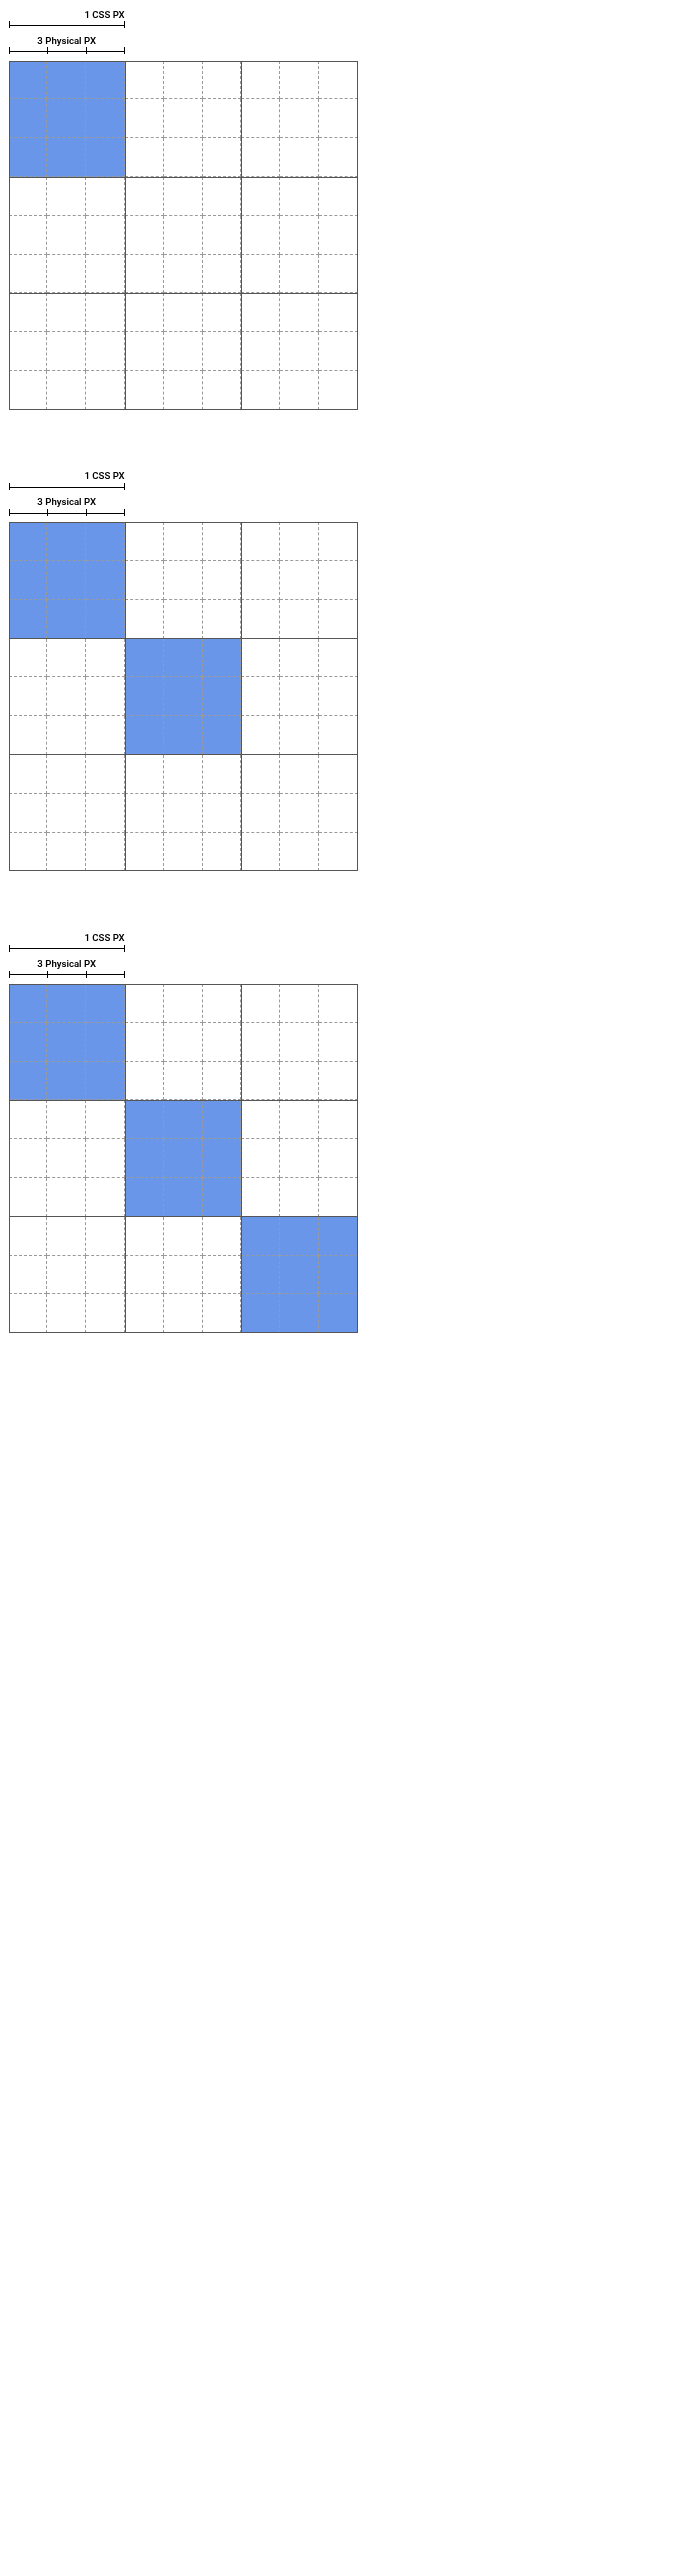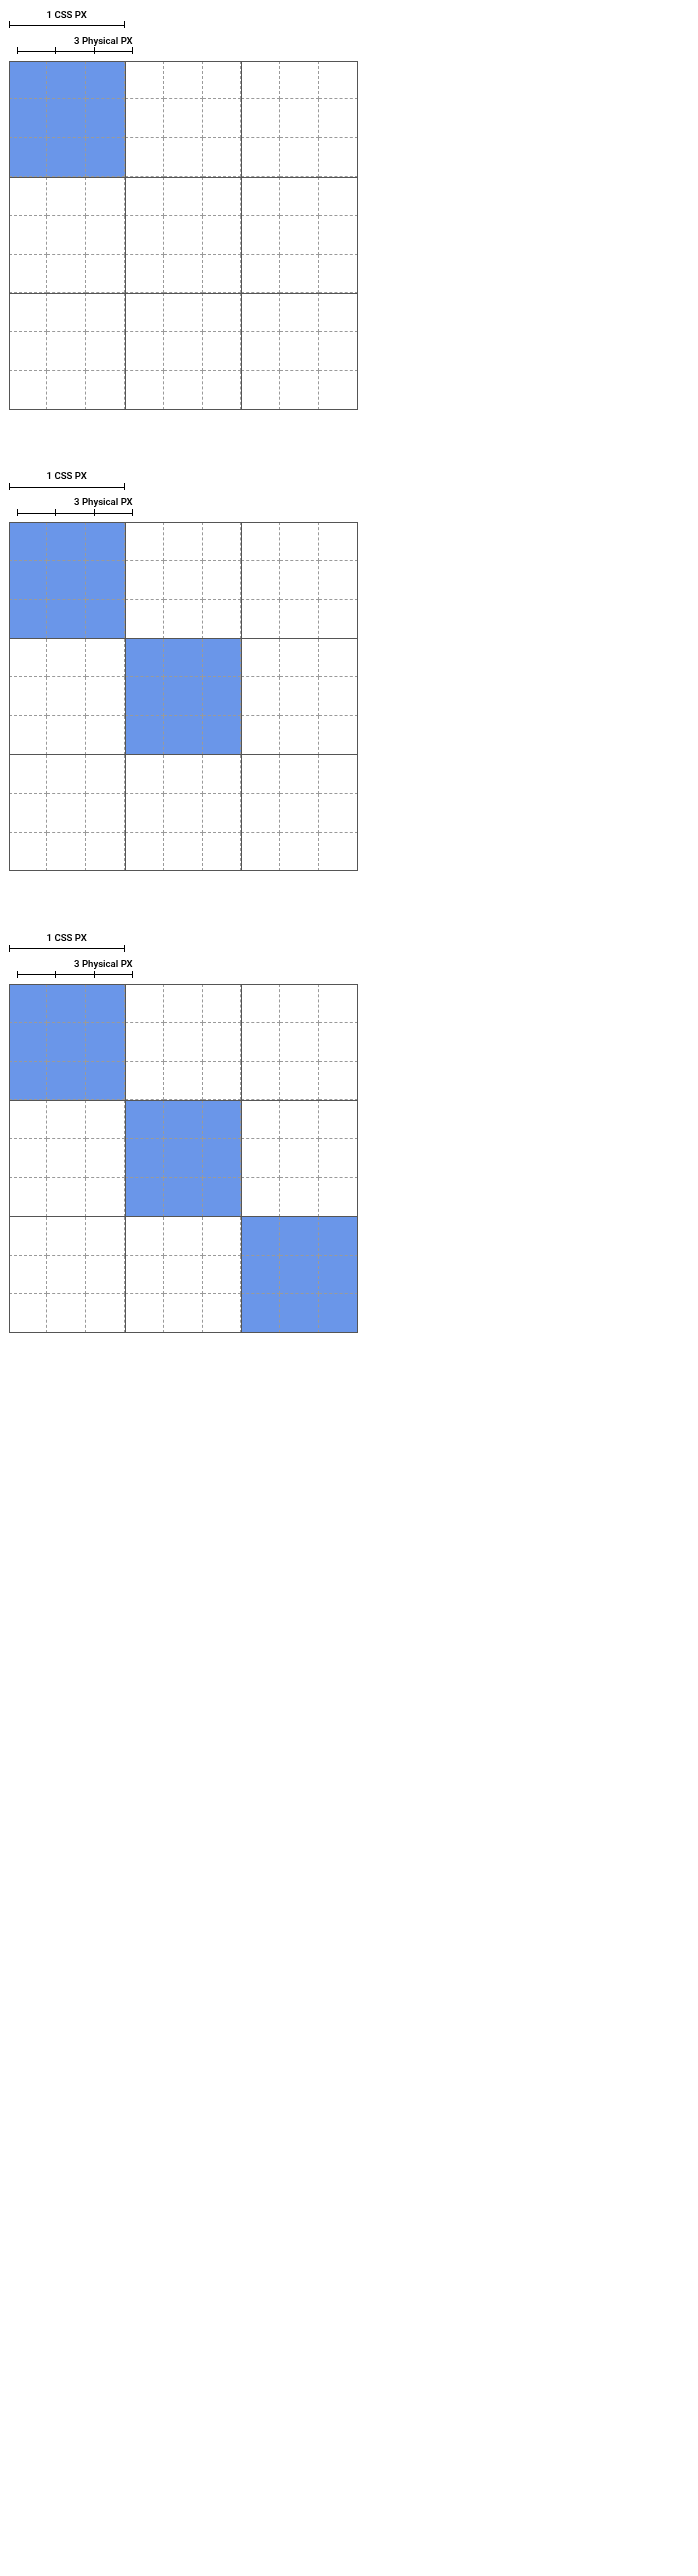--- a/index.html
+++ b/index.html
@@ -17,28 +17,28 @@
   .labels {
     position: relative;
     height: 52px;
     margin-left: 0;
   }
   .brace-css {
     position: absolute;
     top: 0;
     left: 0;
     width: 116px; 
+    text-align: right;
+  }
+  .brace-phys {
+    position: absolute;
+    top: 26px;
+    left: 0;
+    width: 116px;
     text-align: center;
-  }
-  .brace-phys {
-    position: absolute;
-    top: 26px;
-    left: 8px;
-    width: 116px;
-    text-align: right;
   }
   .brace-label {
     font-size: 9.6px;
     font-weight: 600;
     color: #000;
     display: block;
     margin-bottom: 1.7px;
     white-space: nowrap;
   }
   .brace-line {

